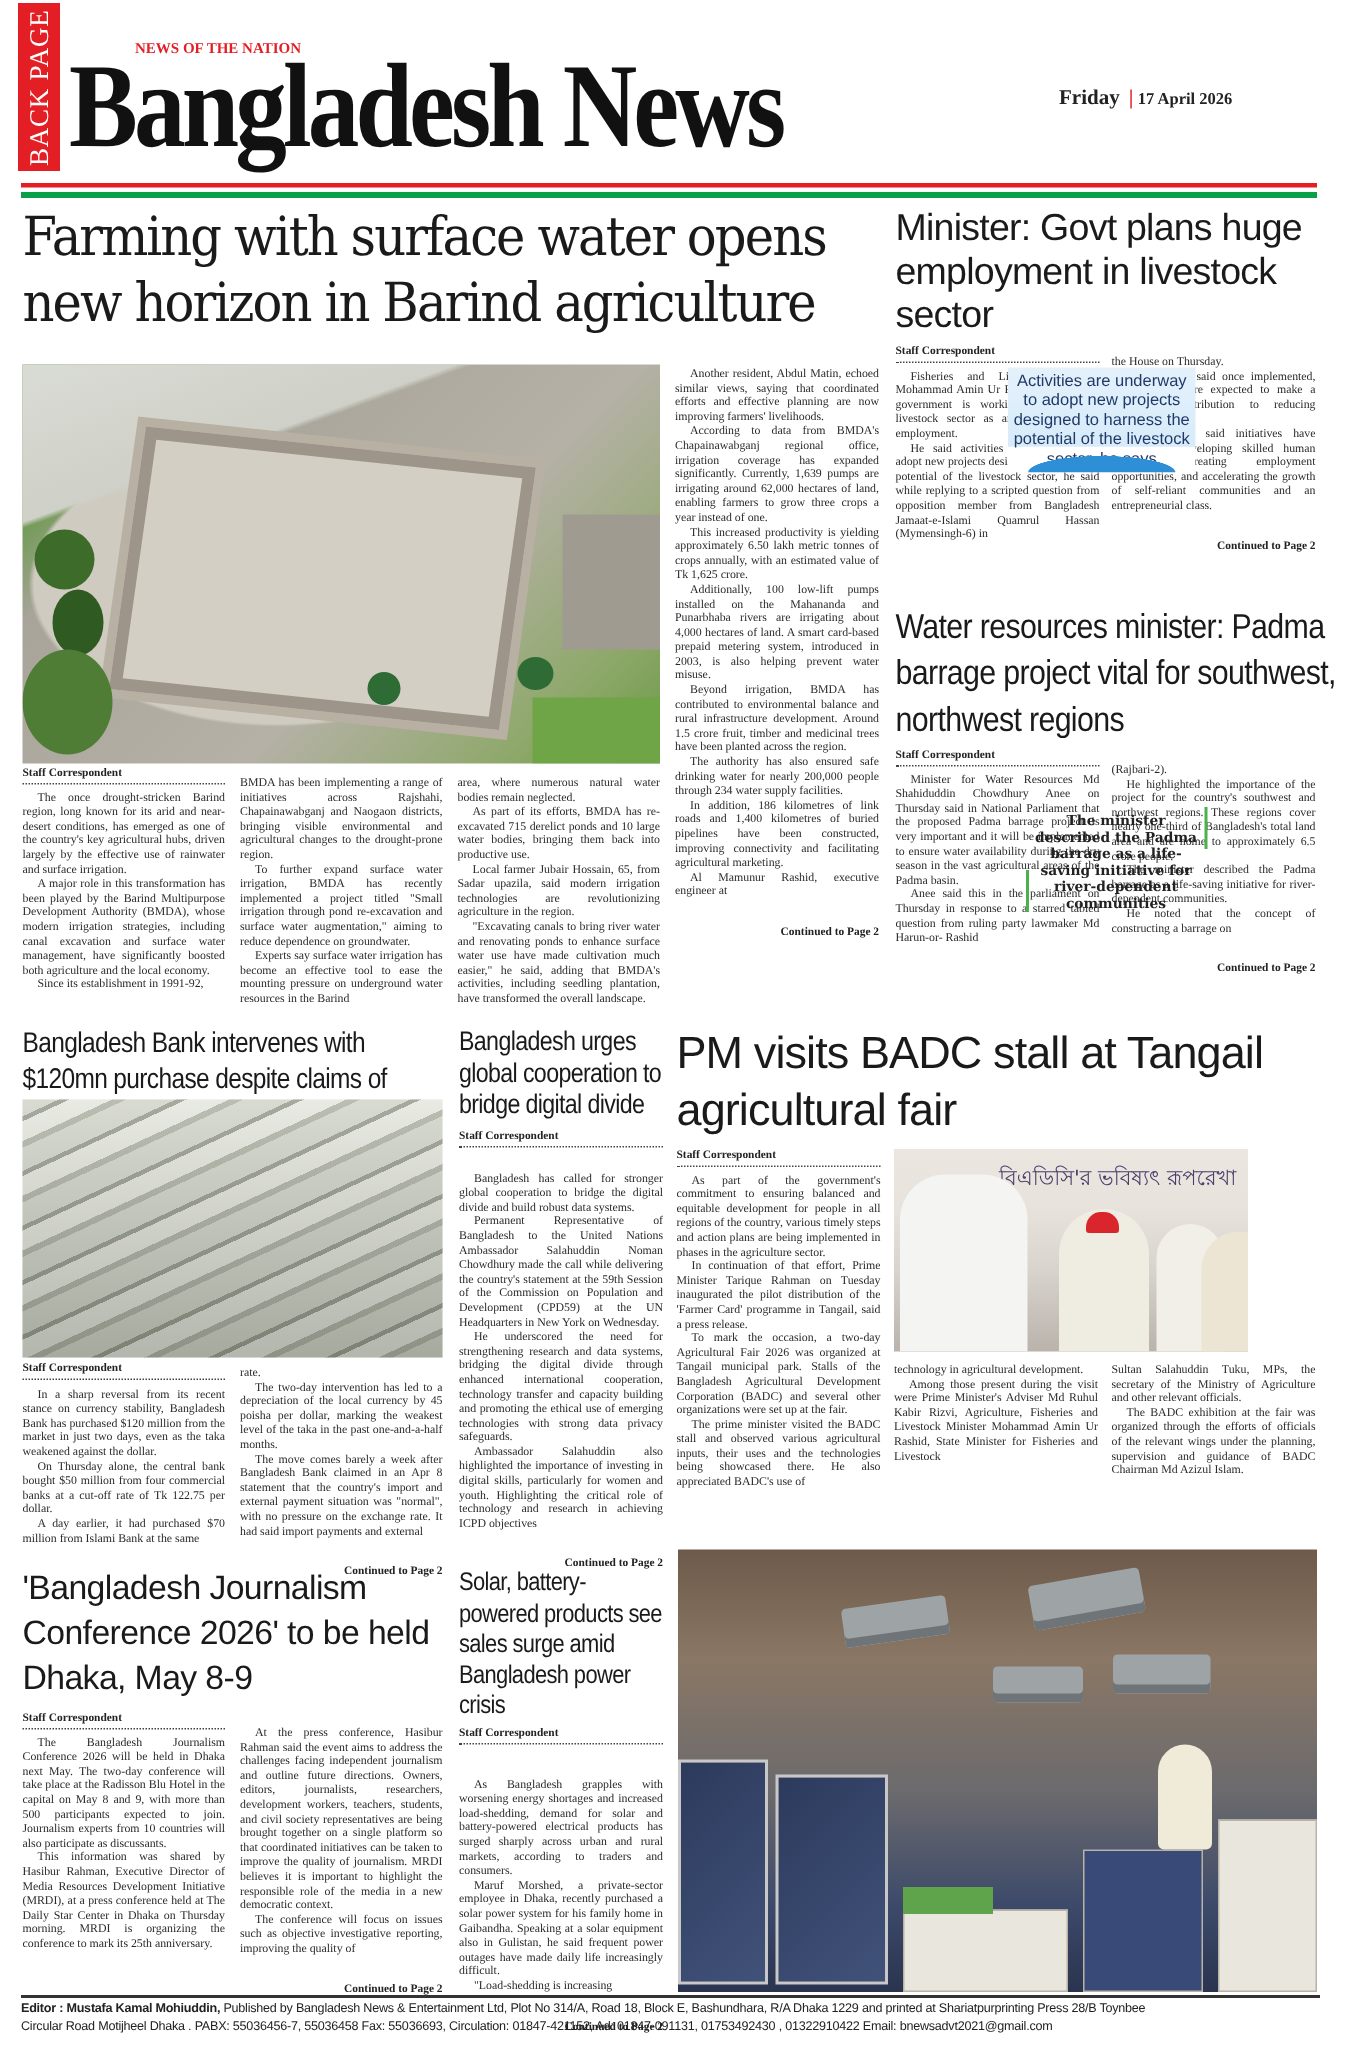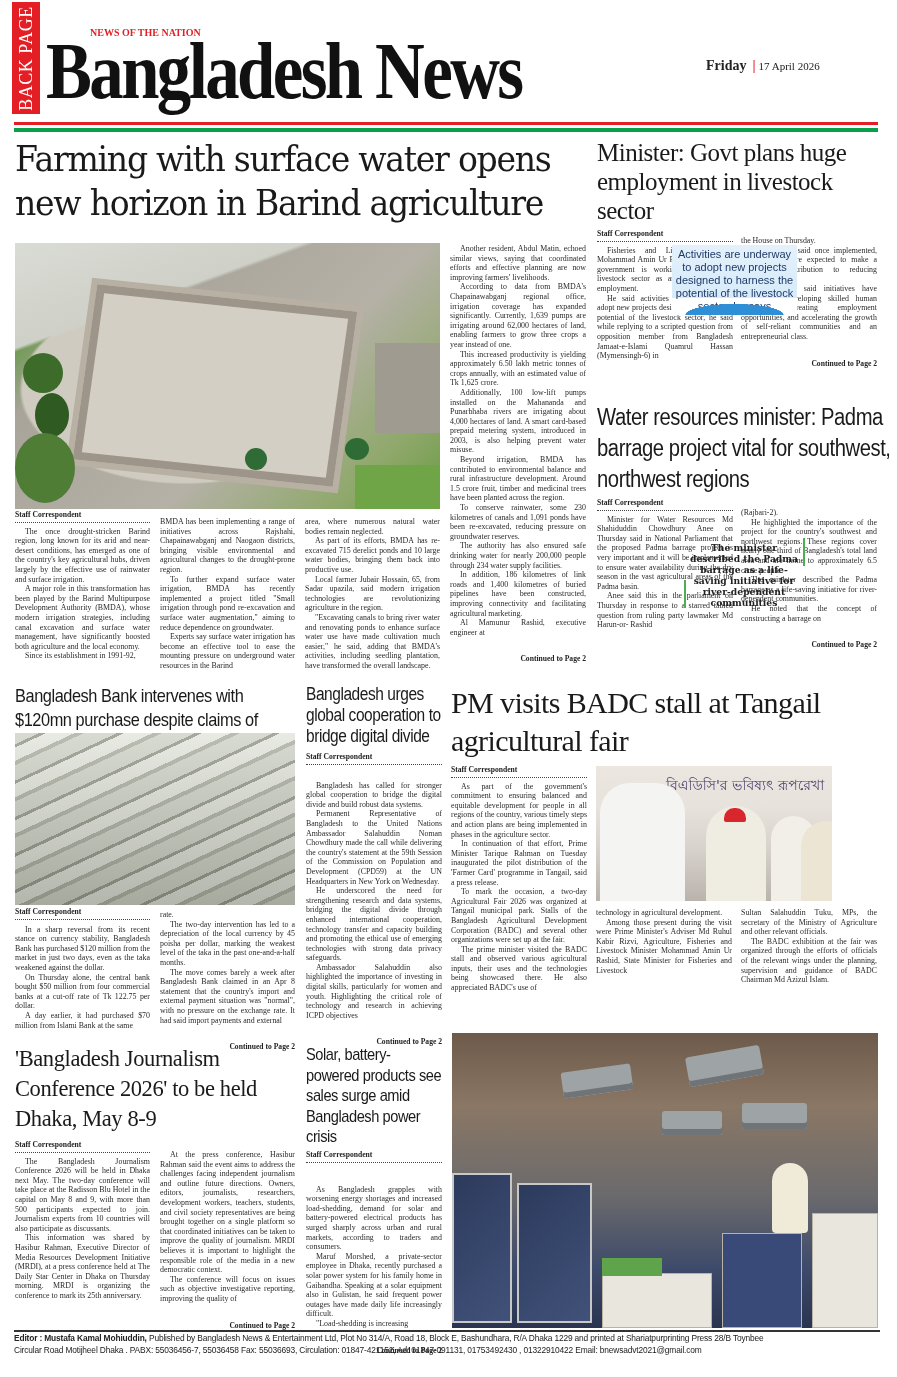--- a/index.html
+++ b/index.html
@@ -5,30 +5,30 @@
 *{box-sizing:border-box;margin:0;padding:0}
 html,body{width:897px;height:1377px;background:#fff;overflow:hidden}
 body{position:relative;font-family:"DejaVu Serif",serif;color:#222}
 .abs{position:absolute}
 .txt{font-family:"Liberation Serif",serif;font-size:7.9px;line-height:9.6px;text-align:justify;color:#2a2a2a;hyphens:auto}
 .txt p{text-indent:10px}
 .txt p.ni{text-indent:0}
 .byline{font-family:"Liberation Serif",serif;font-weight:bold;font-size:7.6px;color:#222;border-bottom:1px dotted #444;padding-bottom:2px;margin-bottom:4px}
 .cont{font-family:"Liberation Serif",serif;font-weight:bold;font-size:7.6px;text-align:right;color:#222;margin-top:17px}
 .hl-cond{font-family:"Liberation Sans",sans-serif;font-stretch:condensed;color:#1a1a1a;letter-spacing:-0.5px}
-.hl-serif{font-family:Liberation Serif, serif;color:#1a1a1a}
+.hl-serif{font-family:Liberation Sans, sans-serif;color:#1a1a1a}
 .col{position:absolute}
 
 .backpage{left:12px;top:2px;width:28px;height:112px;background:#e31e24;color:#fff;display:flex;align-items:center;justify-content:center}
 .backpage span{transform:rotate(-90deg);white-space:nowrap;font-family:"Liberation Serif",serif;font-size:18px;letter-spacing:0.5px}
 .tagline{left:90px;top:27px;font-family:"Liberation Serif",serif;font-weight:bold;font-size:10px;color:#e31e24}
 .mast-title{left:46px;top:28px;font-family:"Liberation Serif",serif;font-weight:bold;font-size:80px;line-height:86px;letter-spacing:-3px;color:#111;transform:scaleX(0.86);transform-origin:left top;white-space:nowrap}
 .date{left:706px;top:58px;font-family:"Liberation Serif",serif;font-size:14px;font-weight:bold;color:#222;white-space:nowrap}
 .date .sep{color:#e31e24;margin:0 3px 0 6px}
-.date .d{font-size:11px;font-weight:normal}
+.date .d{font-size:11px;font-weight:bold}
 .rule-red{left:14px;top:122px;width:864px;height:3px;background:#e31e24}
 .rule-green{left:14px;top:128px;width:864px;height:4px;background:#0aa04a}
 
 .img-pond{left:15px;top:243px;width:425px;height:266px;background:
  linear-gradient(160deg,#d9dbd5 0%,#cfd1c8 25%,transparent 26%),
  radial-gradient(ellipse at 40% 55%,#cfcbc0 0 45%,transparent 46%),
  linear-gradient(135deg,#5f8a43 0%,#6d9a50 15%,#a8a49a 25%,#b5b1a6 60%,#8ea86a 85%,#6a9a45 100%);overflow:hidden}
 .img-pond .water{position:absolute;left:70px;top:55px;width:260px;height:175px;background:#d4cfc4;transform:skew(-8deg,6deg);border:8px solid #9d9589;box-shadow:0 0 0 6px #b7b0a3}
 .img-pond .tree{position:absolute;border-radius:50%;background:#3d6b2a}
 .img-money{left:15px;top:733px;width:280px;height:172px;background:
@@ -92,21 +92,20 @@
   <p>As part of its efforts, BMDA has re-excavated 715 derelict ponds and 10 large water bodies, bringing them back into productive use.</p>
   <p>Local farmer Jubair Hossain, 65, from Sadar upazila, said modern irrigation technologies are revolutionizing agriculture in the region.</p>
   <p>"Excavating canals to bring river water and renovating ponds to enhance surface water use have made cultivation much easier," he said, adding that BMDA's activities, including seedling plantation, have transformed the overall landscape.</p>
 </div>
 <div class="col txt" style="left:450px;top:244px;width:136px">
   <p>Another resident, Abdul Matin, echoed similar views, saying that coordinated efforts and effective planning are now improving farmers' livelihoods.</p>
   <p>According to data from BMDA's Chapainawabganj regional office, irrigation coverage has expanded significantly. Currently, 1,639 pumps are irrigating around 62,000 hectares of land, enabling farmers to grow three crops a year instead of one.</p>
   <p>This increased productivity is yielding approximately 6.50 lakh metric tonnes of crops annually, with an estimated value of Tk 1,625 crore.</p>
   <p>Additionally, 100 low-lift pumps installed on the Mahananda and Punarbhaba rivers are irrigating about 4,000 hectares of land. A smart card-based prepaid metering system, introduced in 2003, is also helping prevent water misuse.</p>
   <p>Beyond irrigation, BMDA has contributed to environmental balance and rural infrastructure development. Around 1.5 crore fruit, timber and medicinal trees have been planted across the region.</p>
-  <p>To conserve rainwater, some 230 kilometres of canals and 1,091 ponds have been re-excavated, reducing pressure on groundwater reserves.</p>
   <p>The authority has also ensured safe drinking water for nearly 200,000 people through 234 water supply facilities.</p>
   <p>In addition, 186 kilometres of link roads and 1,400 kilometres of buried pipelines have been constructed, improving connectivity and facilitating agricultural marketing.</p>
   <p>Al Mamunur Rashid, executive engineer at</p>
   <div class="cont">Continued to Page 2</div>
 </div>
 
 <div class="abs hl-serif" style="left:597px;top:138px;width:290px;font-size:25px;line-height:29px;letter-spacing:-0.5px;font-weight:normal">Minister: Govt plans huge employment in livestock sector</div>
 <div class="col txt" style="left:597px;top:229px;width:136px">
   <div class="byline">Staff Correspondent</div>
   <p style="padding-right:0">Fisheries and Livestock Minister Mohammad Amin Ur Rashid has said the government is working to make the livestock sector as an major area for employment.</p>

